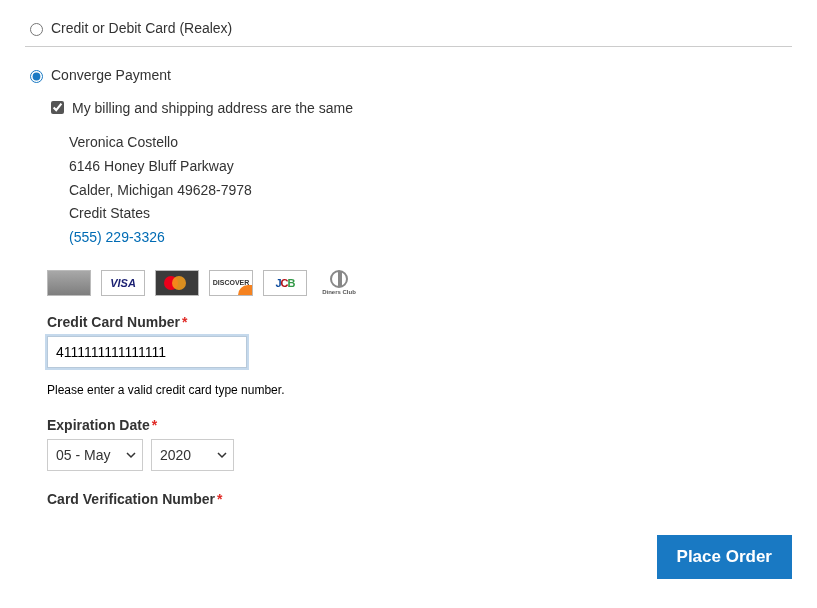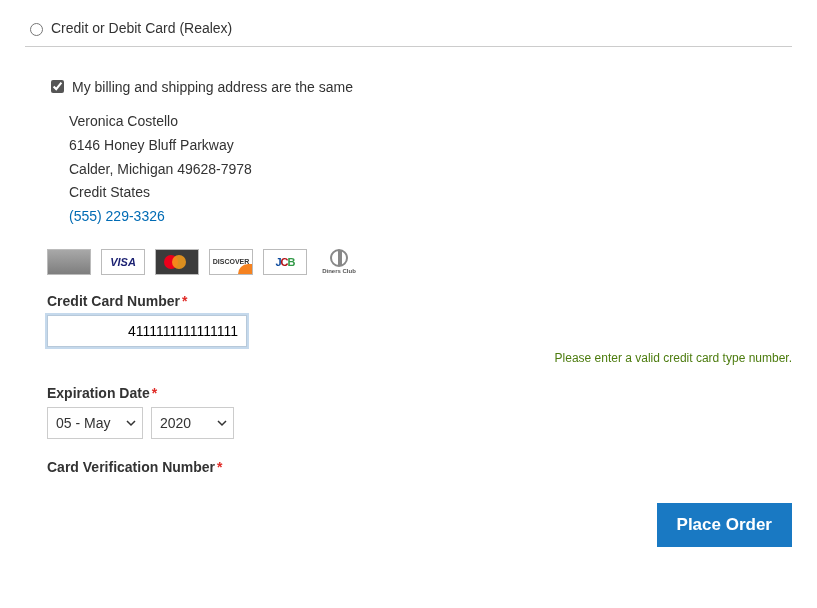--- a/index.html
+++ b/index.html
@@ -94,32 +94,30 @@
     font-weight: 600;
     margin-bottom: 6px;
   }
   .req { color:#e02b27; margin-left:2px;}
   input[type=text].text-input, .select {
     border:1px solid #ccc;
     padding: 6px 8px;
     font-size:14px;
     height:32px;
     background:#fff;
-    text-align:right;
   }
   input[type=text].text-input.cc {
     width: 200px;
     outline: 2px solid #c5d9ec;
     border-color:#b7c9da;
   }
   .error-msg {
-    color:#4d7c0f;
+    color:#000000;
     font-size:12px;
-    margin-top: 4px;
-    text-align: right;
+    margin-top: 15px;
   }
   .select-row { display:flex; gap:8px; }
   .select {
     display:inline-flex;
     align-items:center;
     justify-content:space-between;
     min-width: 70px;
     cursor:pointer;
     padding-right:6px;
   }
@@ -152,20 +150,24 @@
 
 <div class="payment-method">
   <div class="radio-row">
     <input type="radio" name="pm" style="">
     <span>Credit or Debit Card (Realex)</span>
   </div>
   <hr class="divider">
 </div>
 
 <div class="payment-method">
+  <div class="radio-row" data-selected="true">
+    <input type="radio" name="pm" checked="" style="">
+    <span>Converge Payment</span>
+  </div>
 
   <div class="method-body">
 
     <div class="checkbox-row">
       <input type="checkbox" checked="" style="">
       <span>My billing and shipping address are the same</span>
     </div>
 
     <div class="billing-address">
       <div>Veronica Costello</div>

